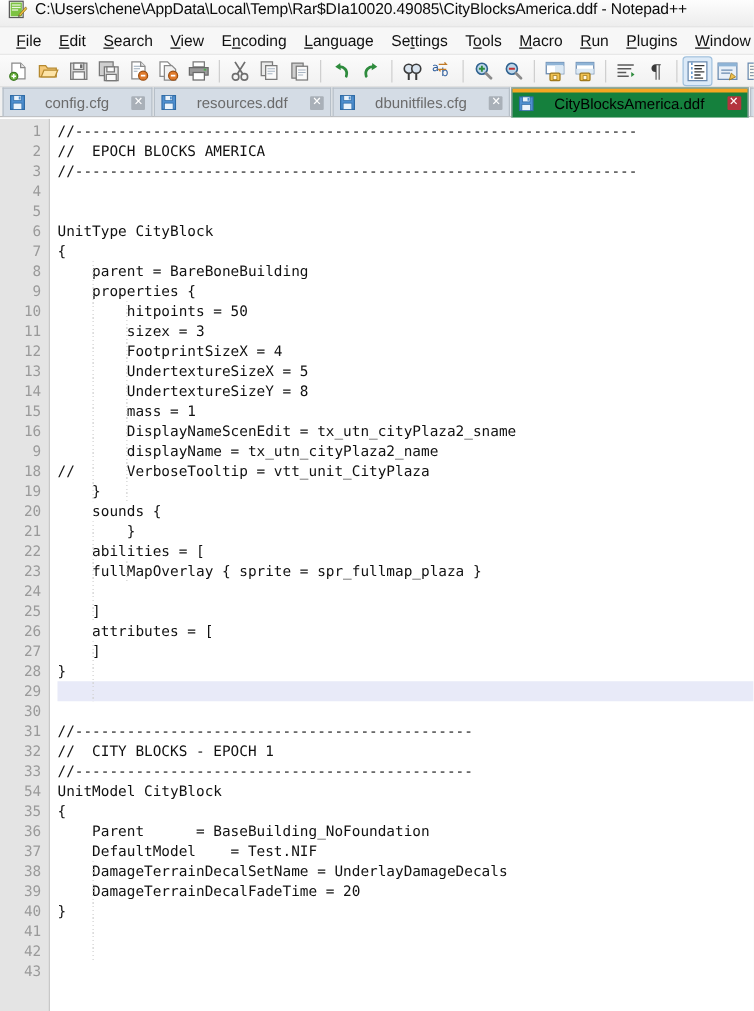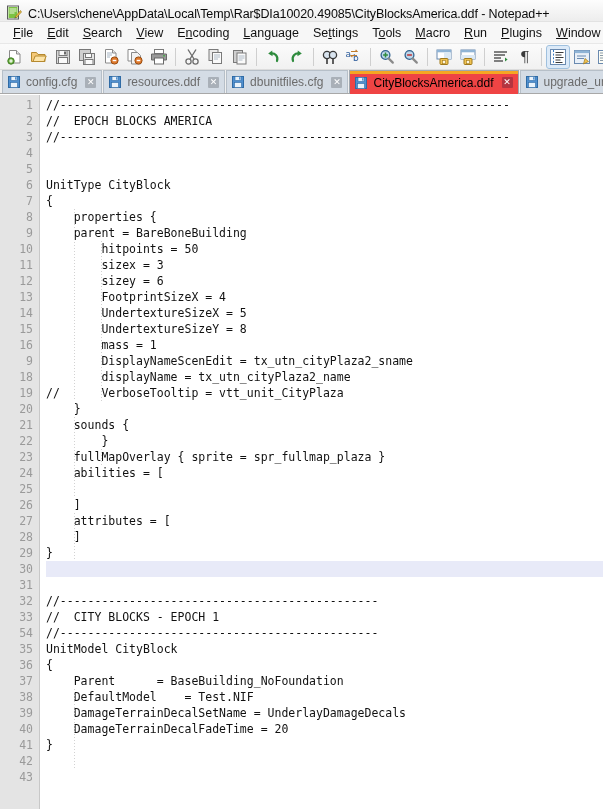--- a/index.html
+++ b/index.html
@@ -7,21 +7,21 @@
     width:603px;height:809px;overflow:hidden;
     background:#ffffff;
     font-family:"Liberation Sans", sans-serif;
     -webkit-font-smoothing:none;
   }
   #app{width:603px;height:809px;position:relative;display:flex;flex-direction:column;
        background:#f0f0f0;}
 
   
   .titlebar{
-    height:22px;flex:0 0 22px;display:flex;align-items:flex-end;
+    height:22px;flex:0 0 22px;display:flex;align-items:flex-start;
     background:linear-gradient(to bottom,#fdfdfd 0%,#f4f4f4 55%,#ededed 100%);
     border-bottom:1px solid #e2e2e2;
     padding-left:6px;box-sizing:border-box;
   }
   .app-icon{width:16px;height:16px;flex:0 0 16px;position:relative;margin-right:6px;}
   .title-text{
     font-size:12.5px;color:#0a0a0a;white-space:nowrap;overflow:hidden;
     letter-spacing:-0.1px;
   }
 
@@ -51,28 +51,28 @@
   .tbtn.on{background:#dceaf8;outline:1px solid #9fc0de;}
   .tsep{width:1px;height:18px;background:#cfcfcf;margin:0 4px;flex:0 0 1px;}
 
   
   .tabbar{
     height:24px;flex:0 0 24px;display:flex;align-items:flex-end;
     background:#f0f0f0;padding-left:2px;box-sizing:border-box;
     border-bottom:1px solid #a8a8a8;
   }
   .tab{
-    height:23px;display:flex;align-items:center;gap:6px;
+    height:23px;display:flex;align-items:center;gap:16px;
     padding:0 5px 0 5px;box-sizing:border-box;
     font-size:12px;white-space:nowrap;position:relative;
     border:1px solid #b6bfc8;border-bottom:none;margin-right:1px;
     background:#d4dce5;color:#6b6b6b;
   }
   .tab.active{
-    background:#ef4444;color:#000;border-color:#a0a8b0;
+    background:#15803d;color:#000;border-color:#a0a8b0;
     height:24px;margin-bottom:-1px;z-index:2;
   }
   .tab.active::before{
     content:"";position:absolute;left:0;right:0;top:0;height:3px;
     background:#f5a623;
   }
   .floppy{width:12px;height:12px;flex:0 0 12px;position:relative;}
   .tabclose{
     width:11px;height:11px;flex:0 0 11px;position:relative;margin-left:2px;
     font-size:9px;line-height:11px;text-align:center;color:#fff;
@@ -439,37 +439,36 @@
         <div class="ln">43</div>
       </div>
     <div class="codearea" id="codearea">
         <div class="cline">//-----------------------------------------------------------------</div>
         <div class="cline">//  EPOCH BLOCKS AMERICA</div>
         <div class="cline">//-----------------------------------------------------------------</div>
         <div class="cline"></div>
         <div class="cline"></div>
         <div class="cline">UnitType CityBlock</div>
         <div class="cline">{</div>
+        <div class="cline">    parent = BareBoneBuilding</div>
         <div class="cline">    properties {</div>
-        <div class="cline">    parent = BareBoneBuilding</div>
         <div class="cline">        hitpoints = 50</div>
         <div class="cline">        sizex = 3</div>
-        <div class="cline">        sizey = 6</div>
         <div class="cline">        FootprintSizeX = 4</div>
         <div class="cline">        UndertextureSizeX = 5</div>
         <div class="cline">        UndertextureSizeY = 8</div>
         <div class="cline">        mass = 1</div>
         <div class="cline">        DisplayNameScenEdit = tx_utn_cityPlaza2_sname</div>
         <div class="cline">        displayName = tx_utn_cityPlaza2_name</div>
         <div class="cline">//      VerboseTooltip = vtt_unit_CityPlaza</div>
         <div class="cline">    }</div>
         <div class="cline">    sounds {</div>
         <div class="cline">        }</div>
+        <div class="cline">    abilities = [</div>
         <div class="cline">    fullMapOverlay { sprite = spr_fullmap_plaza }</div>
-        <div class="cline">    abilities = [</div>
         <div class="cline"></div>
         <div class="cline">    ]</div>
         <div class="cline">    attributes = [</div>
         <div class="cline">    ]</div>
         <div class="cline">}</div>
         <div class="cline cur"></div>
         <div class="cline"></div>
         <div class="cline">//----------------------------------------------</div>
         <div class="cline">//  CITY BLOCKS - EPOCH 1</div>
         <div class="cline">//----------------------------------------------</div>

